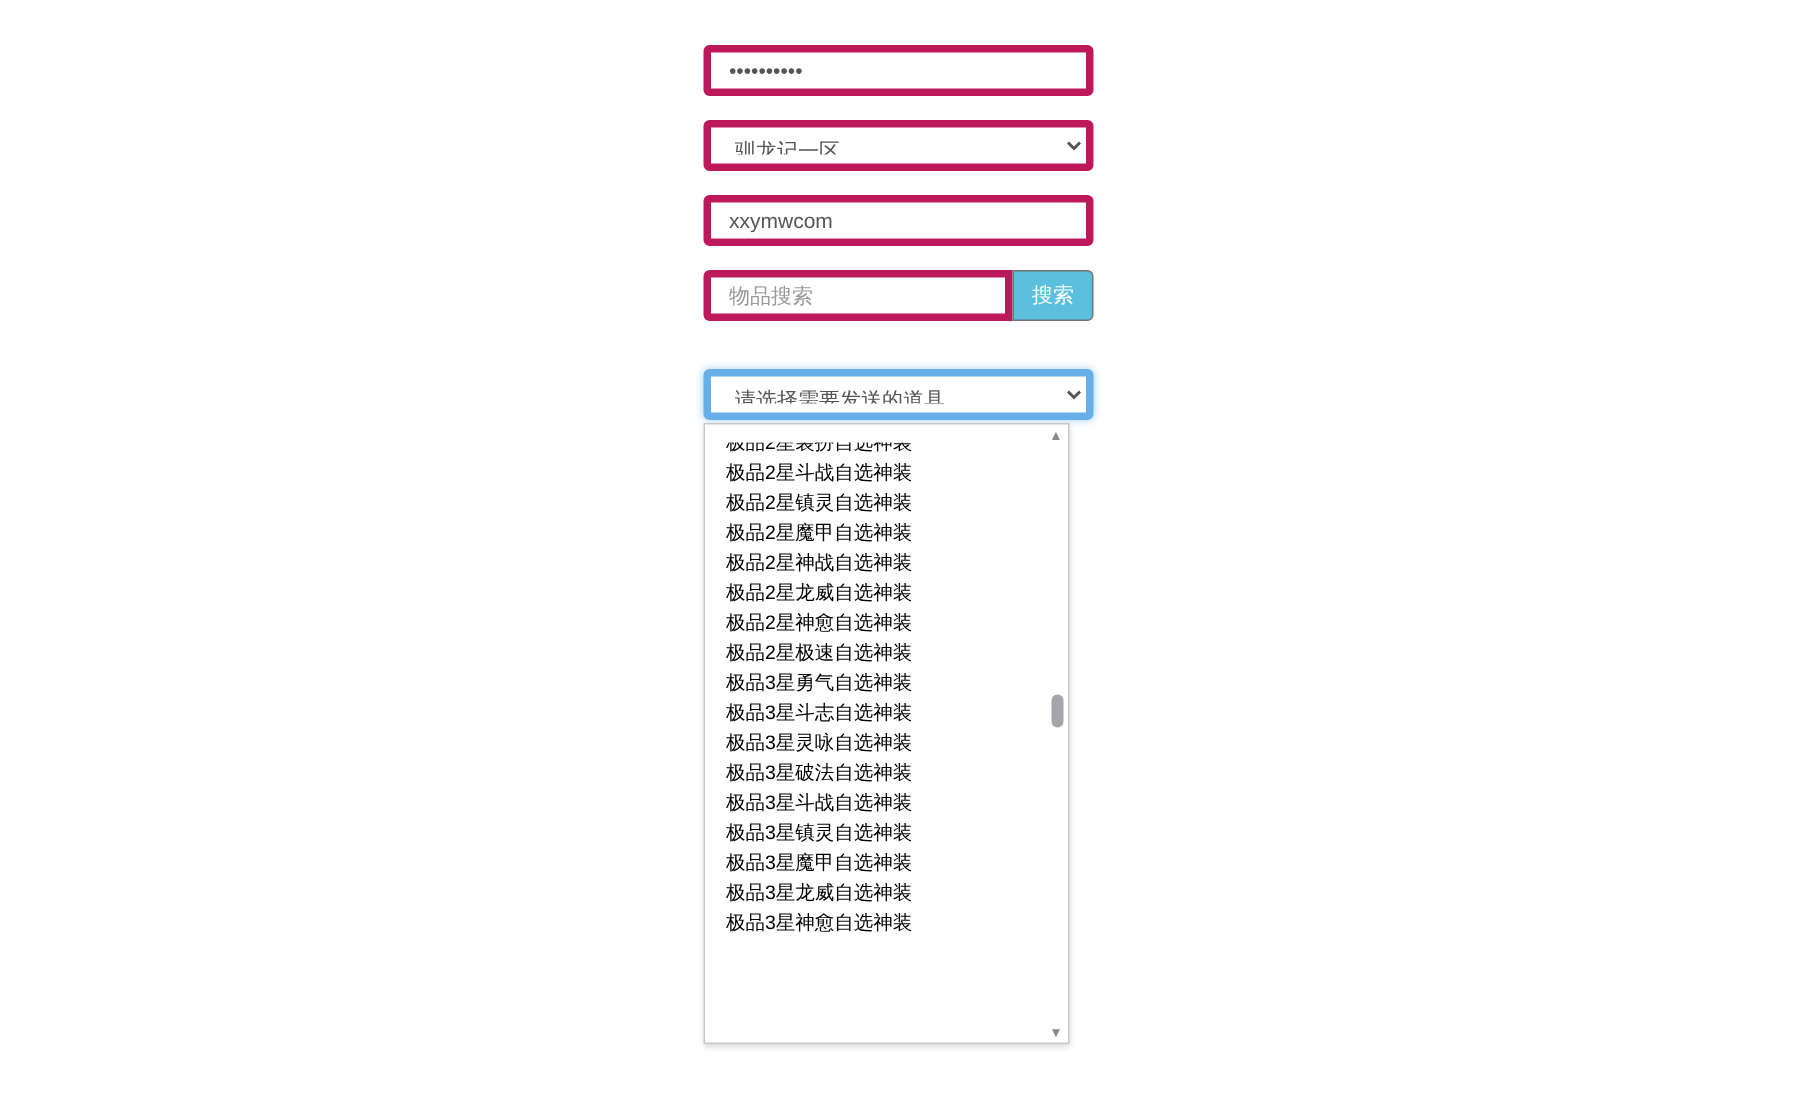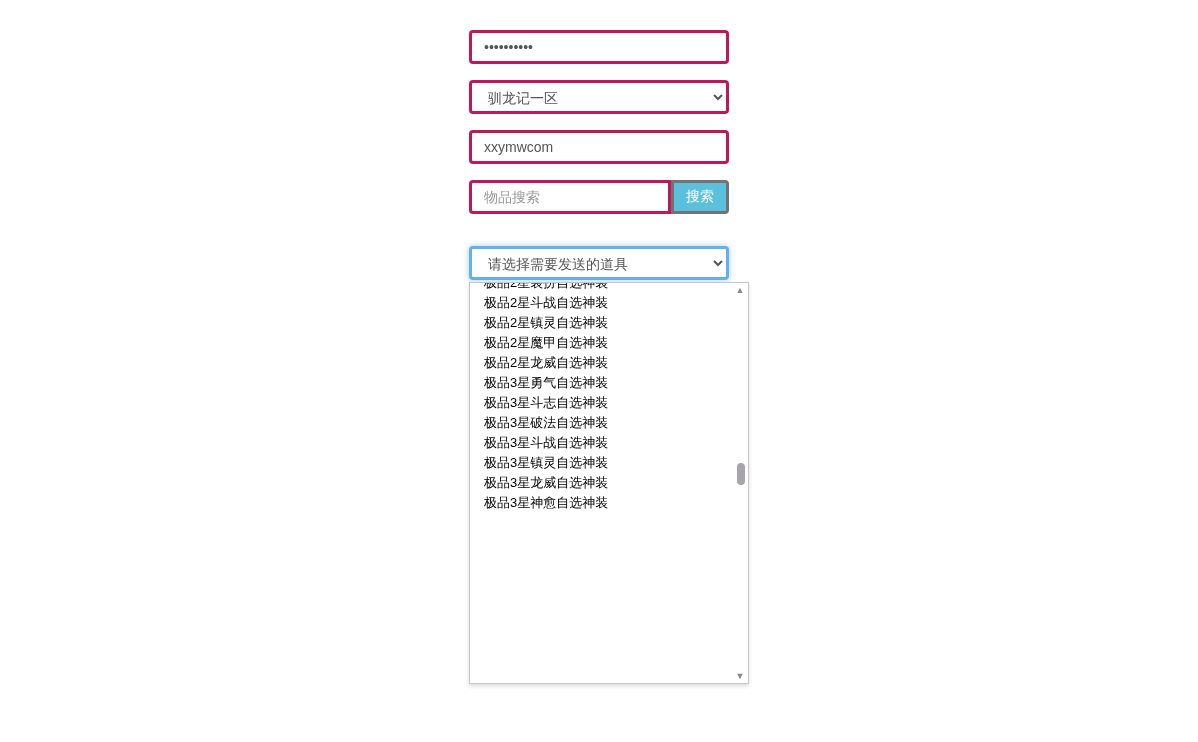--- a/index.html
+++ b/index.html
@@ -1,43 +1,43 @@
 <!DOCTYPE html>
 <html><head>
 <meta charset="utf-8">
 <style>
   * { box-sizing: border-box; margin: 0; padding: 0; }
   html, body { width: 1198px; height: 742px; background: #fff; font-family: "Helvetica Neue", Arial, "PingFang SC", "Microsoft YaHei", sans-serif; font-size: 14px; color: #555; }
   .form-wrap { width: 260px; margin: 30px auto 0; }
   .row { margin-bottom: 16px; position: relative; }
   .control {
     width: 100%; height: 34px; padding: 6px 12px;
-    border: 3px solid #be185d; border-radius: 4px;
+    border: 5px solid #be185d; border-radius: 4px;
     background: #fff; color: #555; font-size: 14px; line-height: 1.42857;
   }
   select.control { padding-right: 24px; appearance: auto; }
   input.control::placeholder { color: #999; }
   .input-group { display: flex; }
   .input-group .control { border-top-right-radius: 0; border-bottom-right-radius: 0; flex: 1; }
   .btn-search {
-    height: 34px; padding: 0 12px; border: 3px solid #737373;
+    height: 34px; padding: 0 12px; border: 1px solid #737373;
     background: #5bc0de; color: #fff; font-size: 14px;
     border-top-right-radius: 4px; border-bottom-right-radius: 4px;
     cursor: pointer;
   }
   .focused {
     border-color: #66afe9;
     box-shadow: 0 0 6px rgba(102,175,233,.6);
     outline: none;
   }
   .dropdown {
-    position: absolute; left: 0; top: 36px; width: 280px;
+    position: absolute; left: 0; top: 36px; width: 244px;
     background: #fff; border: 1px solid #c8c8c8;
     box-shadow: 0 2px 4px rgba(0,0,0,.15);
-    padding-top: 0;
+    padding-top: 12px;
   }
   .dropdown-inner {
     height: 400px; overflow: hidden;
   }
   .option {
     padding: 0 14px; height: 20px; line-height: 20px;
     font-size: 13px; color: #000; white-space: nowrap; overflow: hidden;
     cursor: default;
   }
   .option.cut-top { margin-top: -10px; }
@@ -82,26 +82,31 @@
     <select class="control focused">
       <option>请选择需要发送的道具</option>
     </select>
 
     <div class="dropdown">
       <div class="dropdown-inner" id="dd-list">
           <div class="option cut-top">极品2星装扮自选神装</div>
           <div class="option">极品2星斗战自选神装</div>
           <div class="option">极品2星镇灵自选神装</div>
           <div class="option">极品2星魔甲自选神装</div>
+          <div class="option">极品2星神战自选神装</div>
           <div class="option">极品2星龙威自选神装</div>
+          <div class="option">极品2星神愈自选神装</div>
+          <div class="option">极品2星极速自选神装</div>
           <div class="option">极品3星勇气自选神装</div>
           <div class="option">极品3星斗志自选神装</div>
+          <div class="option">极品3星灵咏自选神装</div>
           <div class="option">极品3星破法自选神装</div>
           <div class="option">极品3星斗战自选神装</div>
           <div class="option">极品3星镇灵自选神装</div>
+          <div class="option">极品3星魔甲自选神装</div>
           <div class="option">极品3星龙威自选神装</div>
           <div class="option">极品3星神愈自选神装</div>
         </div>
       <div class="scroll-track">
         <div class="scroll-arrow">▲</div>
         <div class="scroll-thumb"></div>
         <div class="scroll-arrow" style="position:absolute;bottom:0;">▼</div>
       </div>
     </div>
   </div>

